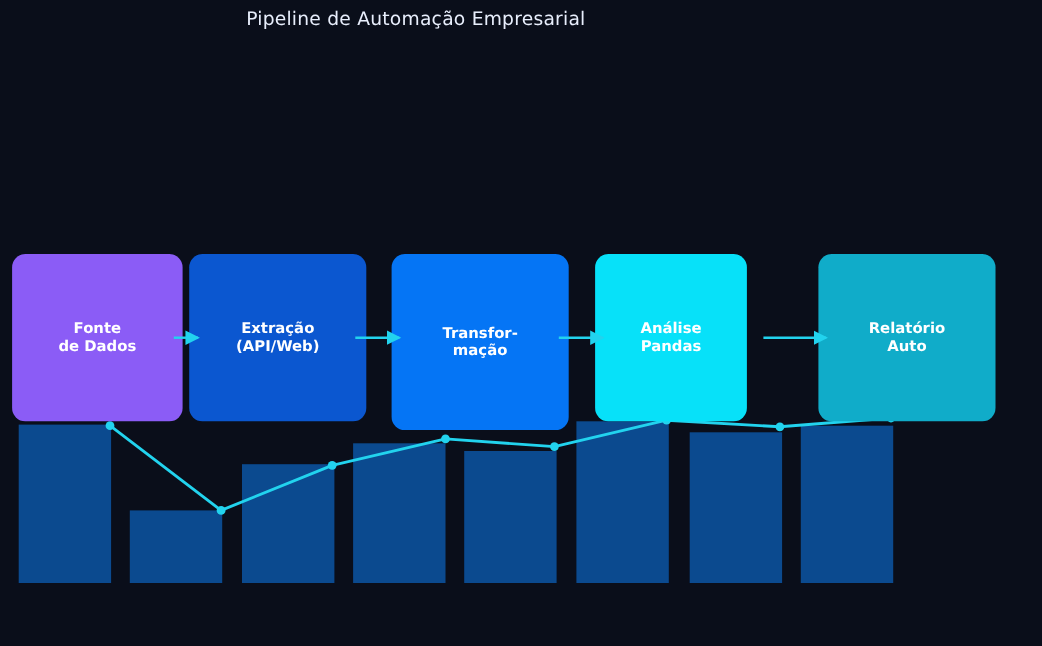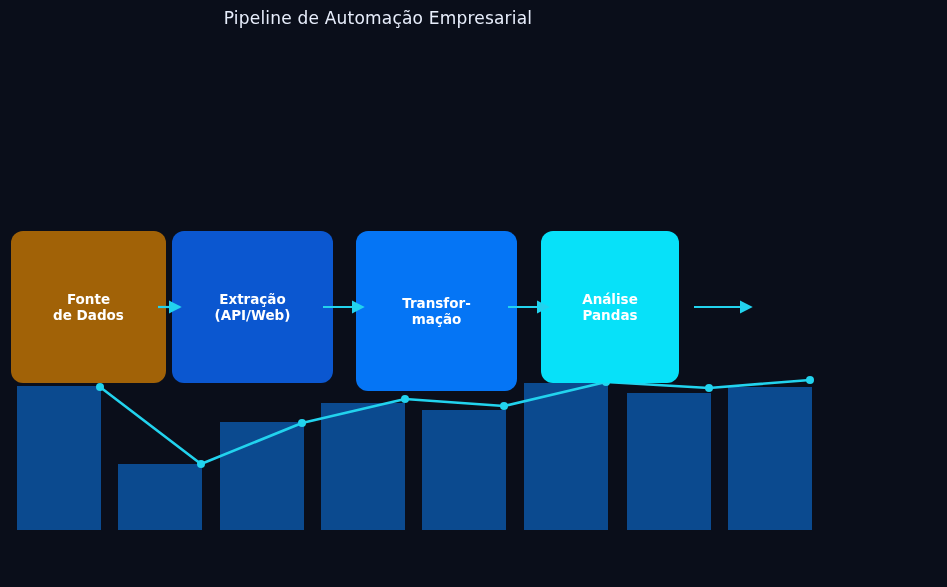--- a/index.html
+++ b/index.html
@@ -72,35 +72,39 @@
       <circle cx="201" cy="464" r="4" fill="#22d3ee"></circle>
       <circle cx="302" cy="423" r="4" fill="#22d3ee"></circle>
       <circle cx="405" cy="399" r="4" fill="#22d3ee"></circle>
       <circle cx="504" cy="406" r="4" fill="#22d3ee"></circle>
       <circle cx="606" cy="382" r="4" fill="#22d3ee"></circle>
       <circle cx="709" cy="388" r="4" fill="#22d3ee"></circle>
       <circle cx="810" cy="380" r="4" fill="#22d3ee"></circle>
     </svg>
 
   <div class="chart-layer" id="stages-layer">
-      <div class="stage-box" style="left: 11px; top: 231px; width: 155px; height: 152px; background: #a16207;">
+      <div class="stage-box" style="left: 11px; top: 231px; width: 155px; height: 152px; background: #8b5cf6;">
         <span class="lbl">Fonte
 de Dados</span>
       </div>
       <div class="stage-box" style="left: 172px; top: 231px; width: 161px; height: 152px; background: rgb(11, 87, 208);">
         <span class="lbl">Extração
 (API/Web)</span>
       </div>
       <div class="stage-box" style="left: 356px; top: 231px; width: 161px; height: 160px; background: rgb(5, 117, 245);">
         <span class="lbl">Transfor-
 mação</span>
       </div>
       <div class="stage-box" style="left: 541px; top: 231px; width: 138px; height: 152px; background: rgb(7, 225, 249);">
         <span class="lbl">Análise
 Pandas</span>
+      </div>
+      <div class="stage-box" style="left: 744px; top: 231px; width: 161px; height: 152px; background: rgb(16, 172, 201);">
+        <span class="lbl">Relatório
+Auto</span>
       </div>
     </div>
 
   <svg class="arrow-svg" id="arrows-layer" viewBox="0 0 947 587">
       <defs>
         <marker id="ah" markerWidth="7" markerHeight="7" refX="5.2" refY="3" orient="auto">
           <path d="M0,0 L6,3 L0,6 z" fill="#22d3ee"></path>
         </marker>
       </defs>
       <line x1="158" y1="307" x2="180" y2="307" stroke="#22d3ee" stroke-width="2.2" marker-end="url(#ah)"></line>

